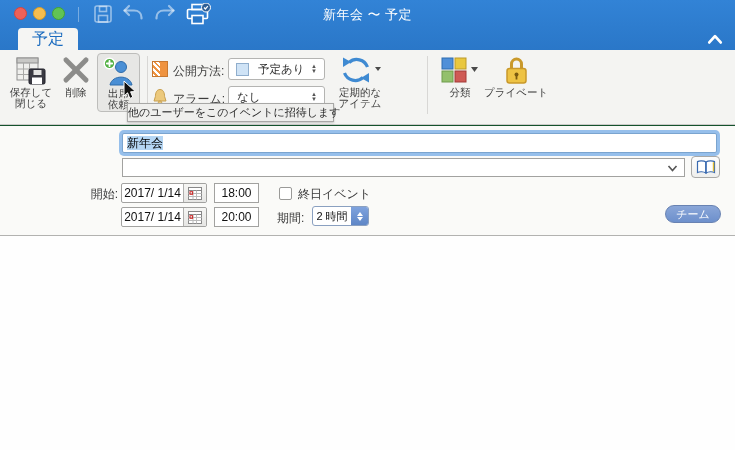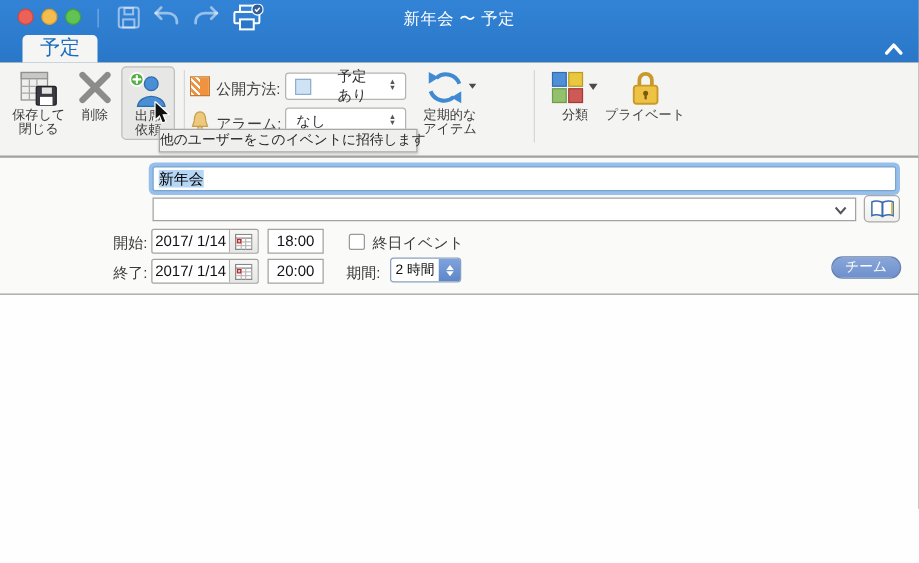--- a/index.html
+++ b/index.html
@@ -1,18 +1,18 @@
 <!DOCTYPE html>
 <html><head>
 <meta charset="utf-8">
 <style>
   * { margin:0; padding:0; box-sizing:border-box; }
   html,body { width:735px; height:450px; }
   body { font-family:"Liberation Sans","DejaVu Sans",sans-serif; background:#fdfdfc; }
-  .window { position:relative; width:735px; height:450px; overflow:hidden; background:#737373; }
+  .window { position:relative; width:735px; height:450px; overflow:hidden; background:#14532d; }
 
   
   .topbar { position:absolute; left:0; top:0; width:735px; height:50px;
             background:linear-gradient(#3283d6,#2a77c8); }
   .tlight { position:absolute; top:7px; width:13px; height:13px; border-radius:50%; }
   .tl-red   { left:14px; background:#ee6158; border:1px solid #d8453c; }
   .tl-yellow{ left:33px; background:#f5bd4f; border:1px solid #dfa023; }
   .tl-green { left:52px; background:#61c354; border:1px solid #43a434; }
   .tb-sep { position:absolute; left:78px; top:7px; width:1px; height:15px; background:rgba(255,255,255,.35); }
   .tb-icon { position:absolute; top:4px; }
@@ -29,21 +29,21 @@
   .rbtn { position:absolute; top:3px; height:64px; display:flex; flex-direction:column;
           align-items:center; }
   .rbtn .ric { height:34px; display:flex; align-items:center; justify-content:center; }
   .rlabel { font-size:10.5px; line-height:11px; color:#3c3c3c; text-align:center; white-space:nowrap; }
   .rsep { position:absolute; top:6px; width:1px; height:58px; background:#d8d7d5; }
   .invite-hover { background:#e7e7e5; border:1px solid #bdbdbb; border-radius:4px; }
 
   .rrow-icon { position:absolute; width:16px; height:16px; }
   .rrow-label { position:absolute; font-size:12px; color:#3c3c3c; }
   .dropdown { position:absolute; left:228px; width:97px; height:22px; background:#fff;
-              border:1px solid #b4b4b2; border-radius:3px; display:flex; align-items:center;gap:12px; }
+              border:1px solid #b4b4b2; border-radius:3px; display:flex; align-items:center; }
   .dd-swatch { width:13px; height:13px; margin-left:7px; background:#cfe3f6; border:1px solid #90aecd; }
   .dd-text { margin-left:9px; font-size:11.5px; color:#2e2e2e; flex:1; }
   .dd-stepper { width:14px; margin-right:3px; display:flex; flex-direction:column; align-items:center; }
   .dd-stepper span { font-size:6px; line-height:5px; color:#555; }
 
   .show-as-swatch-icon { width:16px; height:16px; border:1px solid #c87830; display:flex; }
   .show-as-swatch-icon .half-hatch { width:8px; height:100%;
       background:repeating-linear-gradient(45deg,#ffffff 0 2px,#ef9340 2px 4px); }
   .show-as-swatch-icon .half-solid { width:8px; height:100%; background:#ef9340; }
 
@@ -305,21 +305,20 @@
               <line x1="0.5" y1="9.5" x2="13.5" y2="9.5"></line>
           </g>
           <rect x="2" y="4.7" width="2.6" height="2.6" fill="none" stroke="#cc2222"></rect>
         </svg>
       </span>
     </div>
     <div class="time-field" style="top:57px;">18:00</div>
     <span class="checkbox"></span>
     <span class="allday-label">終日イベント</span>
 
-    <span class="flabel" style="top:84px;">終了:</span>
     <div class="date-field" style="top:81px;">
       <span class="date-text">2017/ 1/14</span>
       <span class="cal-btn">
         <svg width="14" height="13" viewBox="0 0 14 13">
           <rect x="0.5" y="0.5" width="13" height="12" fill="#ffffff" stroke="#888888"></rect>
           <line x1="0.5" y1="3.5" x2="13.5" y2="3.5" stroke="#888888"></line>
           <g stroke="#bbbbbb" stroke-width="1">
             <line x1="5" y1="3.5" x2="5" y2="12.5"></line>
               <line x1="8.5" y1="3.5" x2="8.5" y2="12.5"></line>
             <line x1="0.5" y1="6.5" x2="13.5" y2="6.5"></line>

